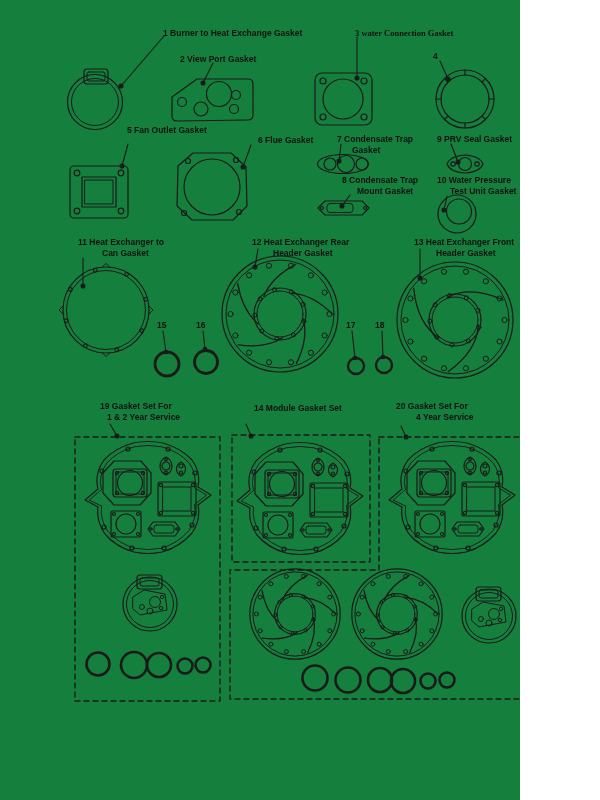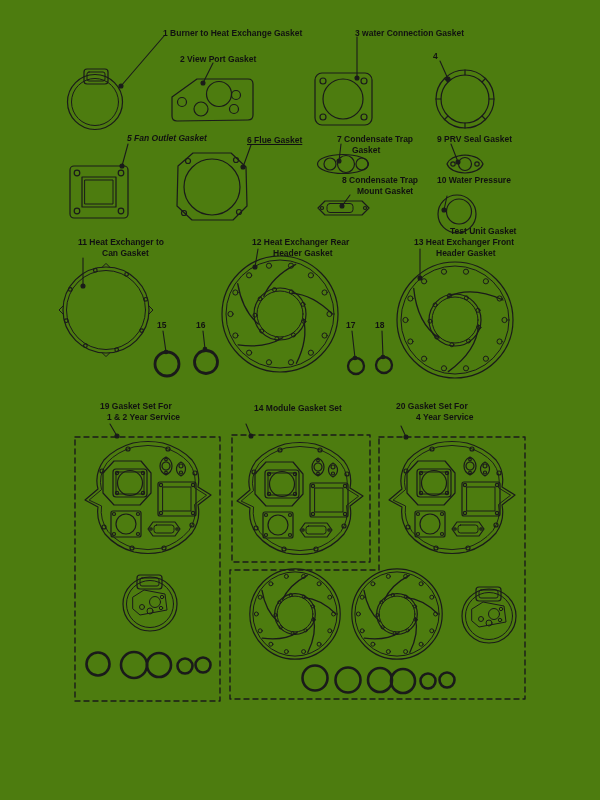--- a/index.html
+++ b/index.html
@@ -1,16 +1,16 @@
 <!DOCTYPE html>
 <html><head>
 <meta charset="utf-8">
 <style>
   html,body{margin:0;padding:0;background:#fff;}
-  #stage{position:relative;width:600px;height:800px;background:#4d7c0f;overflow:hidden;
+  #stage{position:relative;width:520px;height:800px;background:#15803d;overflow:hidden;
          font-family:"Liberation Sans", sans-serif;}
   #art{position:absolute;left:0;top:0;}
   .lbl{position:absolute;font-size:8.5px;font-weight:bold;color:#111;line-height:11px;white-space:nowrap;}
   .lbl .l2{display:block;}
 </style>
 </head>
 <body>
 <div id="stage">
 
 <svg id="art" width="600" height="800" viewBox="0 0 600 800">
@@ -404,28 +404,28 @@
             <path d="M380.0,621.8 Q367.5,611.1 364.0,590.4" fill="none" stroke="#1a1a1a" stroke-width="1.3"></path>
             <path d="M384.3,600.2 Q390.6,585.1 409.3,575.3" fill="none" stroke="#1a1a1a" stroke-width="1.3"></path>
             <path d="M406.2,597.7 Q422.5,599.0 437.6,613.7" fill="none" stroke="#1a1a1a" stroke-width="1.3"></path>
           </g>
         </g>
   </g>
 </svg>
 
 <div class="lbl" style="left:163px;top:28px;"><span>1 Burner to Heat Exchange Gasket</span></div>
 <div class="lbl" style="left:180px;top:54px;"><span>2 View Port Gasket</span></div>
-<div class="lbl" style="left:355px;top:28px;"><span>3 water Connection Gasket</span></div>
+<div class="lbl" style="left:355px;top:28px;font-family:Liberation Serif, serif;"><span>3 water Connection Gasket</span></div>
 <div class="lbl" style="left:433px;top:51px;"><span>4</span></div>
-<div class="lbl" style="left:127px;top:133px;font-style:italic;"><span>5 Fan Outlet Gasket</span></div>
-<div class="lbl" style="left:247px;top:135px;text-decoration:underline;"><span>6 Flue Gasket</span></div>
+<div class="lbl" style="left:127px;top:125px;"><span>5 Fan Outlet Gasket</span></div>
+<div class="lbl" style="left:258px;top:135px;"><span>6 Flue Gasket</span></div>
 <div class="lbl" style="left:337px;top:134px;"><span>7 Condensate Trap</span><span class="l2" style="margin-left:15px;">Gasket</span></div>
 <div class="lbl" style="left:342px;top:175px;"><span>8 Condensate Trap</span><span class="l2" style="margin-left:15px;">Mount Gasket</span></div>
 <div class="lbl" style="left:437px;top:134px;"><span>9 PRV Seal Gasket</span></div>
-<div class="lbl" style="left:437px;top:175px;"><span>10 Water Pressure</span><span class="l2" style="margin-left:13px;margin-top:40px;">Test Unit Gasket</span></div>
+<div class="lbl" style="left:437px;top:175px;"><span>10 Water Pressure</span><span class="l2" style="margin-left:13px;">Test Unit Gasket</span></div>
 <div class="lbl" style="left:78px;top:237px;"><span>11 Heat Exchanger to</span><span class="l2" style="margin-left:24px;">Can Gasket</span></div>
 <div class="lbl" style="left:252px;top:237px;"><span>12 Heat Exchanger Rear</span><span class="l2" style="margin-left:21px;">Header Gasket</span></div>
 <div class="lbl" style="left:414px;top:237px;"><span>13 Heat Exchanger Front</span><span class="l2" style="margin-left:22px;">Header Gasket</span></div>
 <div class="lbl" style="left:157px;top:320px;text-align:center;"><span>15</span></div>
 <div class="lbl" style="left:196px;top:320px;"><span>16</span></div>
 <div class="lbl" style="left:346px;top:320px;"><span>17</span></div>
 <div class="lbl" style="left:375px;top:320px;"><span>18</span></div>
 <div class="lbl" style="left:100px;top:401px;"><span>19 Gasket Set For</span><span class="l2" style="margin-left:7px;">1 &amp; 2 Year Service</span></div>
 <div class="lbl" style="left:237px;top:403px;margin-left:17px;"><span>14 Module Gasket Set</span></div>
 <div class="lbl" style="left:396px;top:401px;"><span>20 Gasket Set For</span><span class="l2" style="margin-left:20px;">4 Year Service</span></div>

